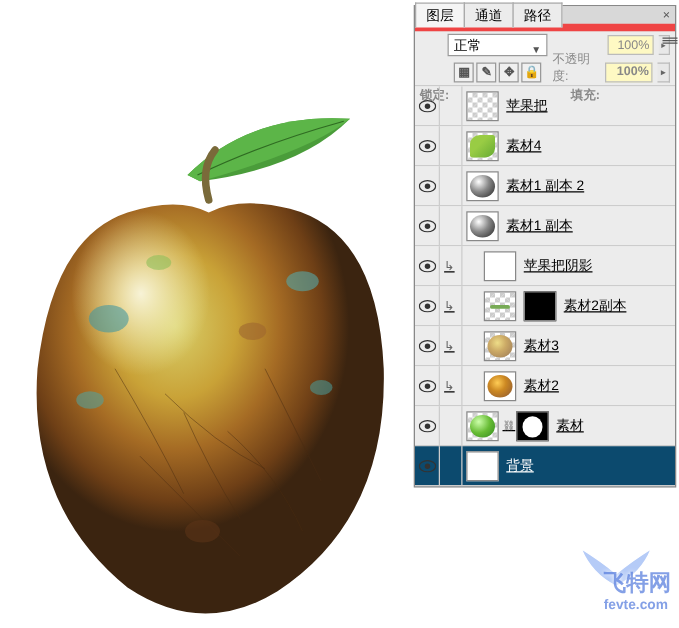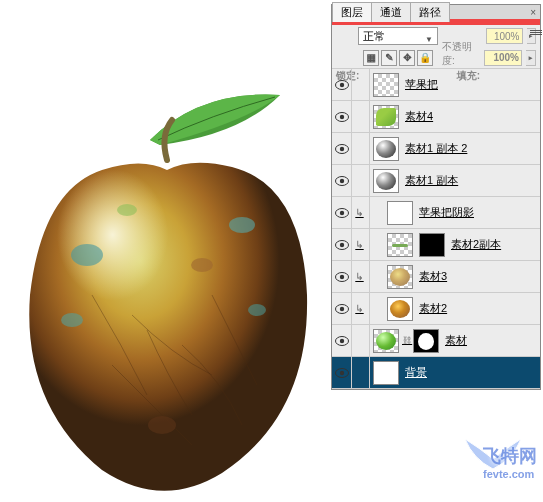--- a/index.html
+++ b/index.html
@@ -38,21 +38,21 @@
 .thumb.rust .mini { background: radial-gradient(circle at 40% 35%, #fc5, #c82 40%, #853 100%); border-radius: 50%; }
 .thumb.rust2 .mini { background: radial-gradient(circle at 40% 35%, #ed8, #ca6 40%, #975 100%); border-radius: 50%; }
 .thumb.green-apple .mini { background: radial-gradient(circle at 35% 30%, #cfa, #6b3 50%, #382 100%); border-radius: 50%; }
 .thumb.mask-black { background: #000; }
 .thumb.mask-shape { background: #000; }
 .thumb.mask-shape::after { content: ""; position: absolute; left: 4px; top: 3px; width: 16px; height: 17px; background: #fff; border-radius: 50%; }
 .link-dot { width: 8px; text-align: center; font-size: 8px; color: #555; }
 .lname { flex: 1; padding-left: 3px; font-size: 11px; white-space: nowrap; overflow: hidden; }
 .indent1 { width: 14px; flex-shrink: 0; }
 .clip-arrow { font-size: 10px; color: #666; margin-right: 2px; }
-.watermark { position: absolute; right: 6px; bottom: 22px; font-size: 18px; font-weight: bold; color: rgba(80,120,220,0.7); text-shadow: 0 0 4px #fff; pointer-events: none; }
+.watermark { position: absolute; right: 6px; bottom: 12px; font-size: 18px; font-weight: bold; color: rgba(80,120,220,0.7); text-shadow: 0 0 4px #fff; pointer-events: none; }
 .wings { position: absolute; right: 20px; bottom: 28px; width: 60px; height: 40px; pointer-events: none; }
 </style>
 </head>
 <body>
 
 <div class="canvas">
   <svg class="leaf" viewBox="0 0 150 80">
     <path d="M 10 60 Q 60 10 140 15 Q 100 55 20 65 Z" fill="#4a9c3a"></path>
     <path d="M 10 60 Q 60 10 140 15 Q 110 40 20 65 Z" fill="#5cb548"></path>
     <path d="M 18 60 Q 70 35 135 17" stroke="#2f6b22" stroke-width="1" fill="none"></path>

